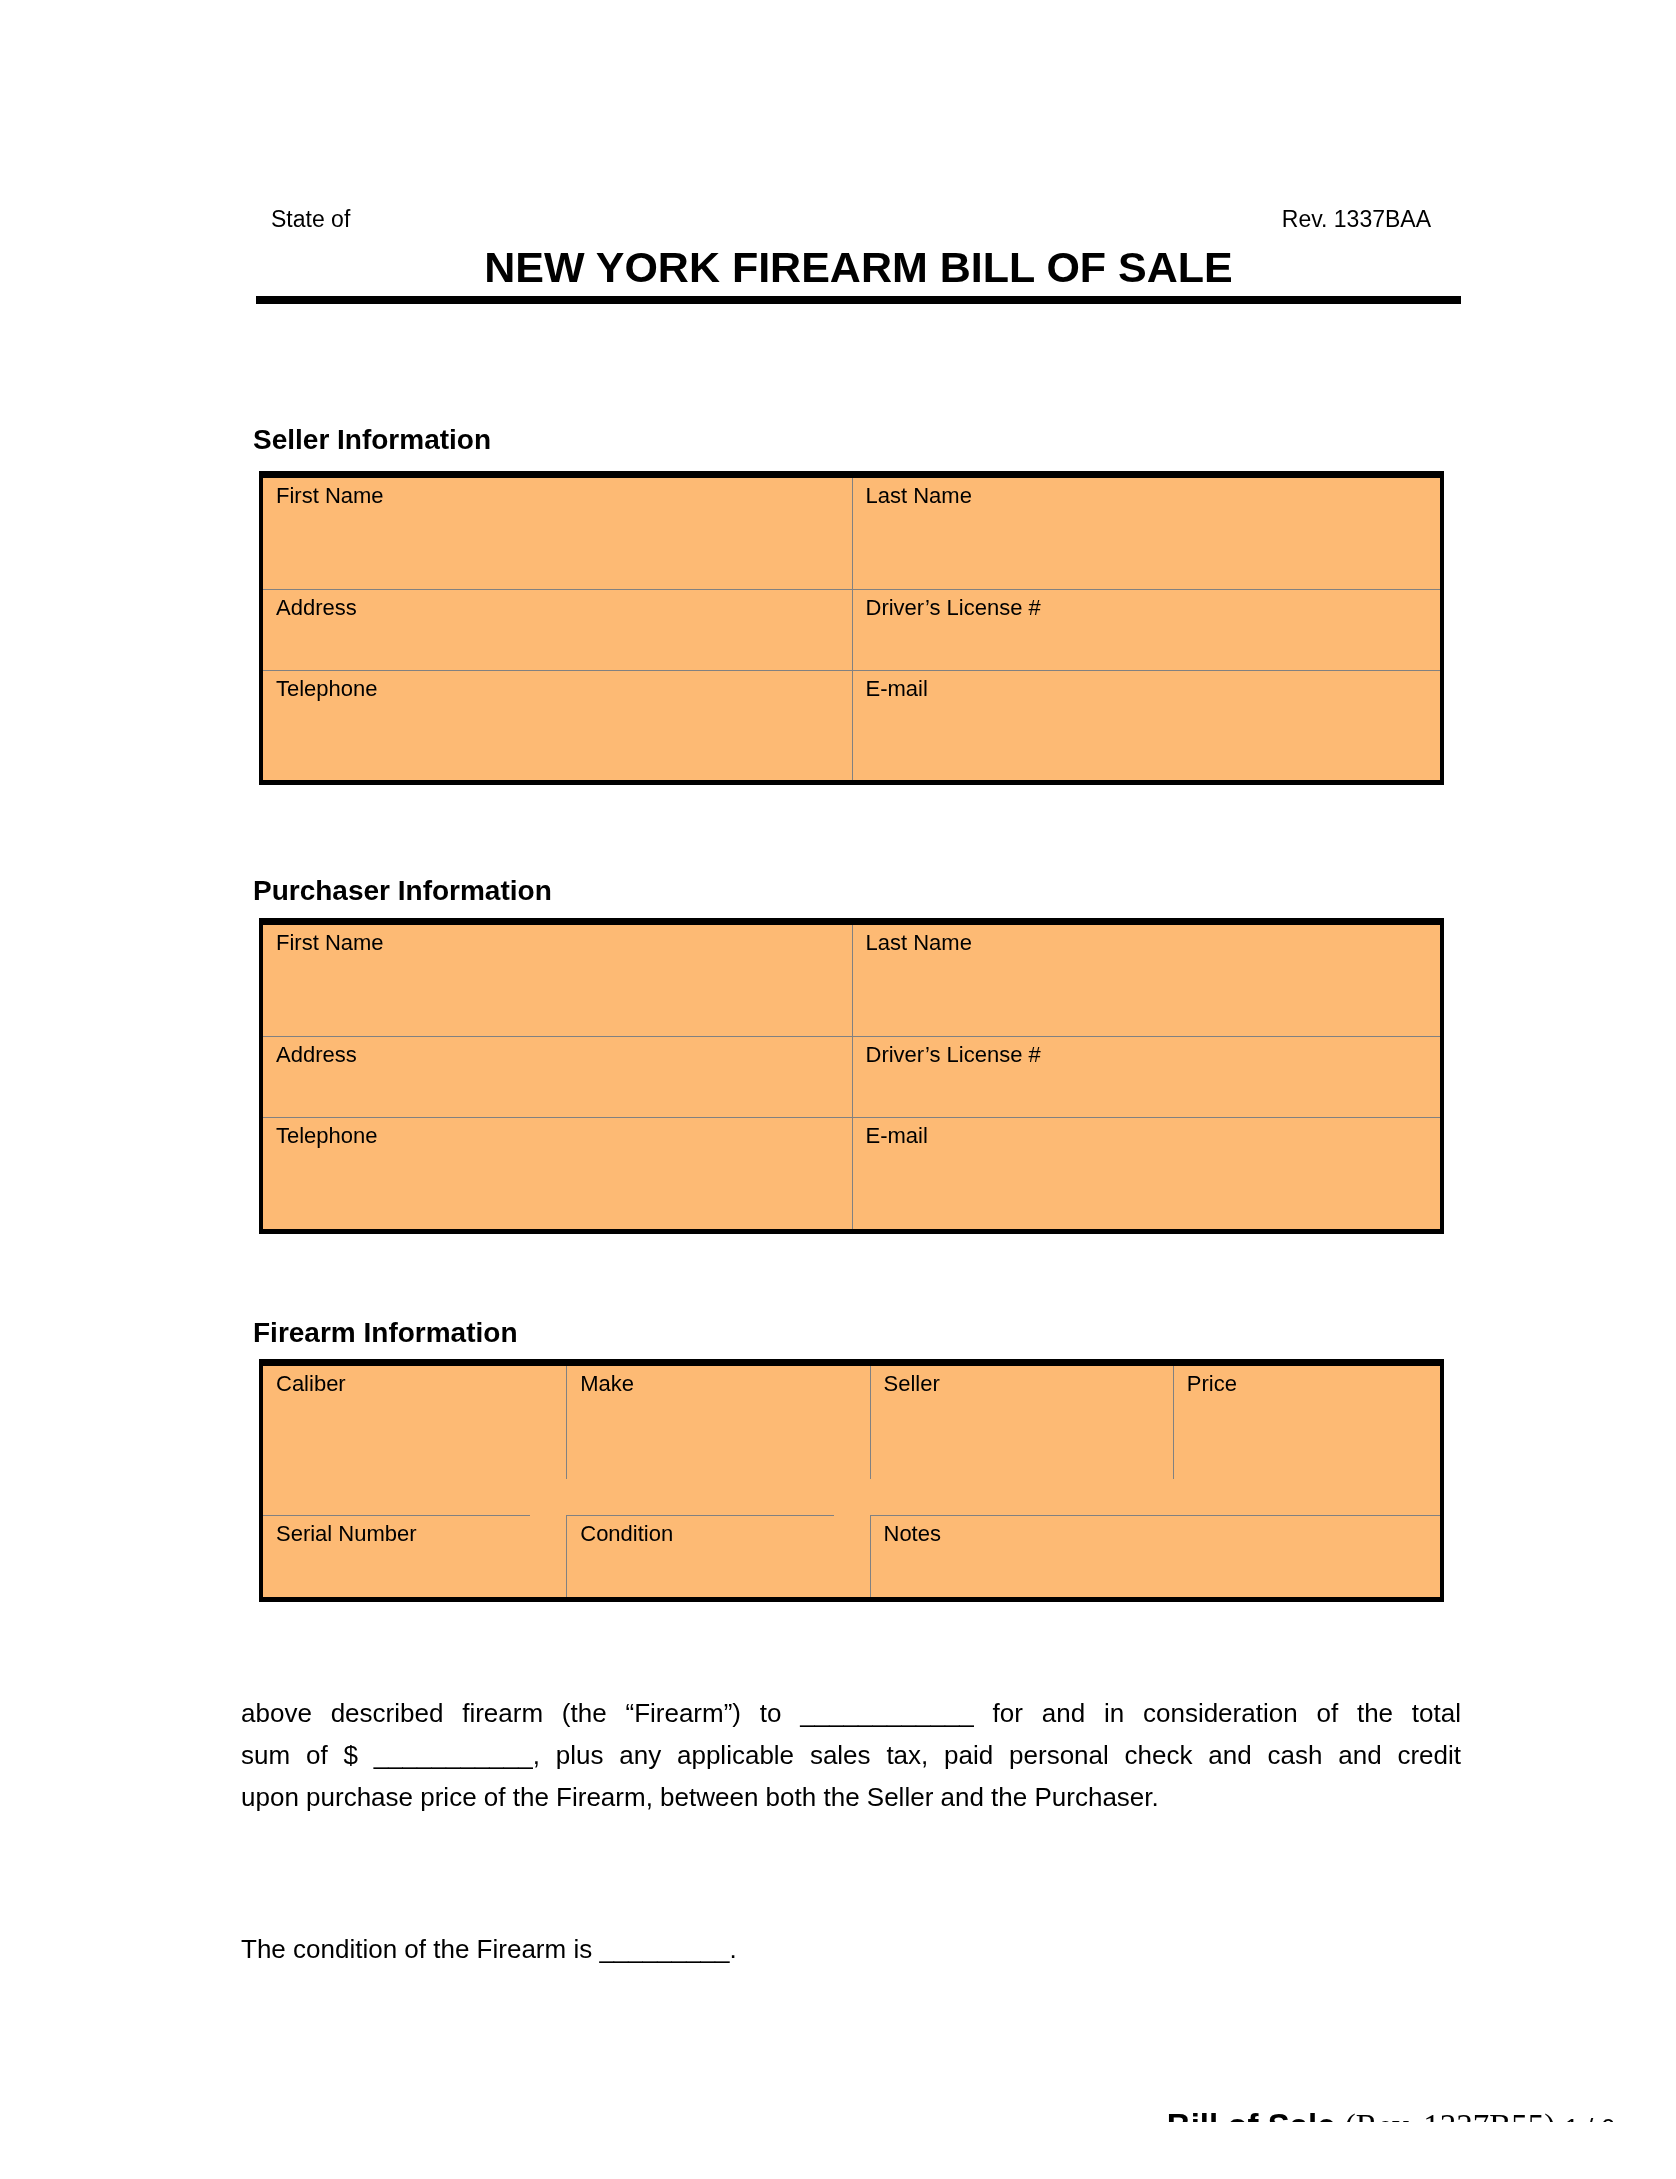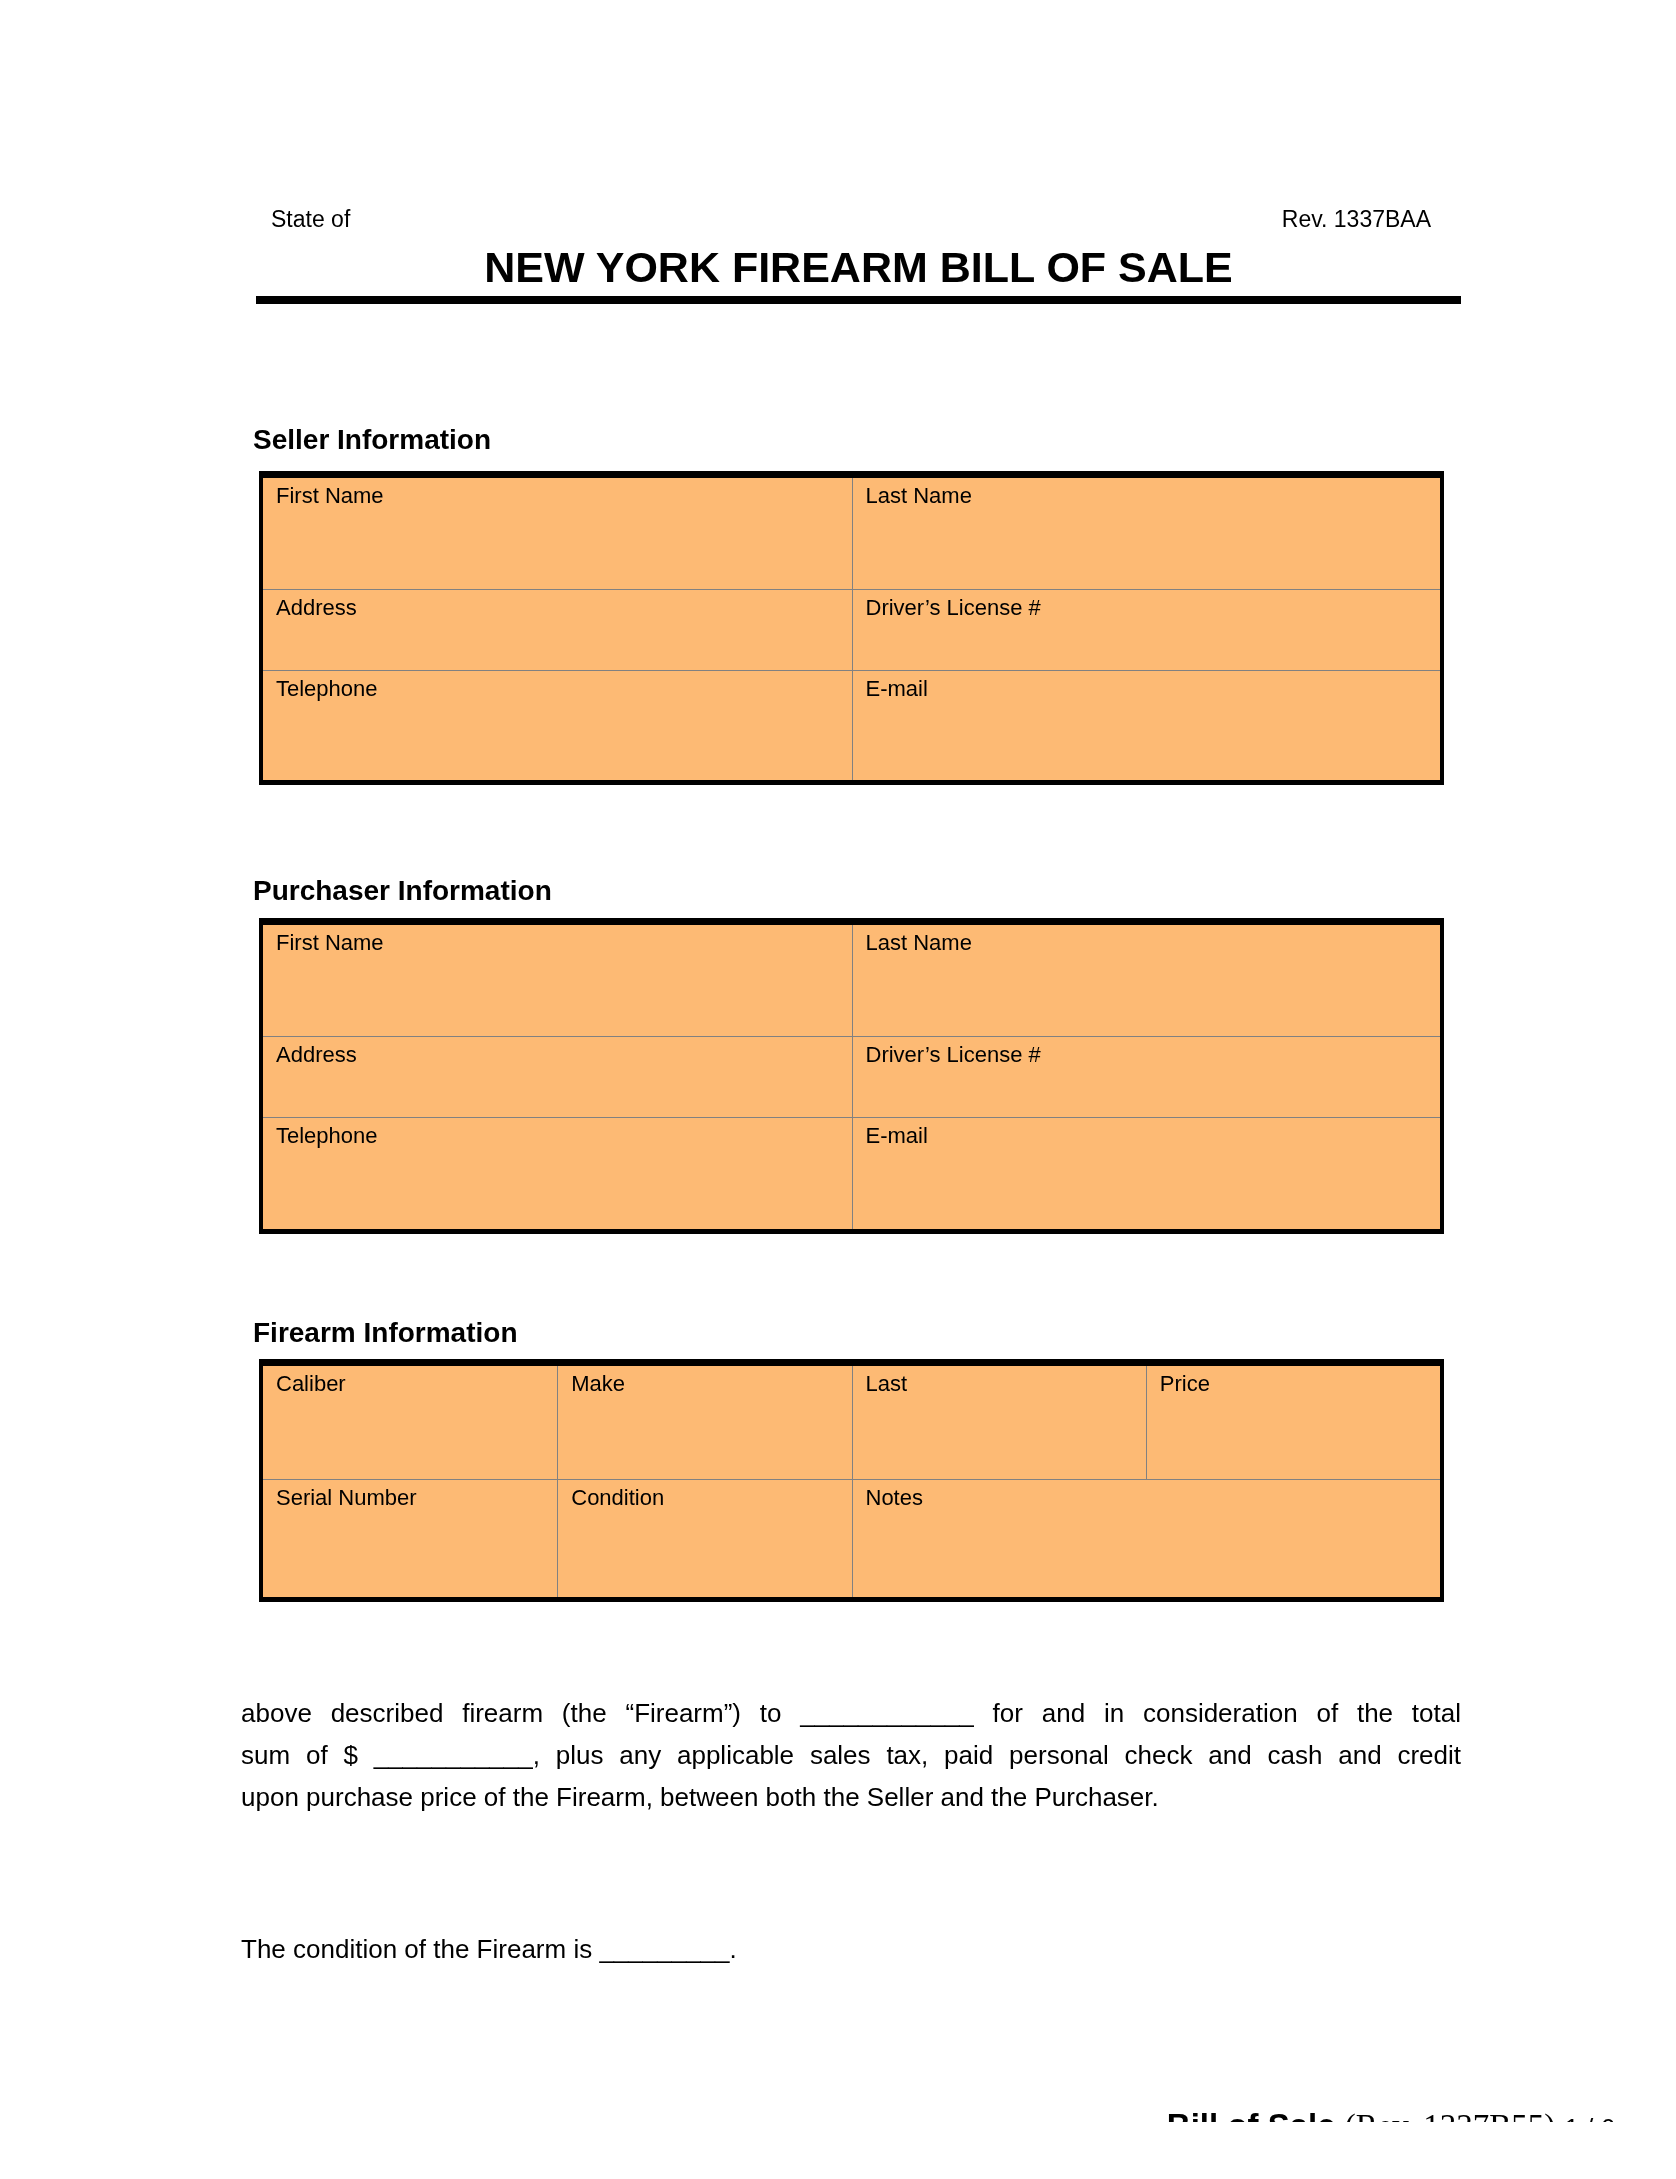--- a/index.html
+++ b/index.html
@@ -77,20 +77,21 @@
   }
   .party-table {
     grid-template-columns: 1fr 1fr;
     grid-template-rows: 111px 81px 1fr;
   }
   #seller-table    { top: 471px;  height: 314px; }
   #purchaser-table { top: 918px;  height: 316px; }
   .firearm-table {
     grid-template-columns: 1fr 1fr 1fr 1fr;
     grid-template-rows: 113px 1fr;
+    gap: 36px;
   }
   #firearm-table { top: 1359px; height: 243px; }
 
   .cell {
     box-sizing: border-box;
     padding: 3.7px 13px;
   }
   .cell.vline { border-left: 1.8px solid #818181; }
   .cell.hline { border-top: 1.8px solid #818181; }
   .cell.span2 { grid-column: span 2; }
@@ -208,21 +209,21 @@
 
   <h2 class="sec-heading" id="firearm-heading">Firearm Information</h2>
   <div class="info-table firearm-table" id="firearm-table">
     <div class="cell">
       <span class="field-label">Caliber</span>
     </div>
     <div class="cell vline">
       <span class="field-label">Make</span>
     </div>
     <div class="cell vline">
-      <span class="field-label">Last</span>
+      <span class="field-label">Seller</span>
     </div>
     <div class="cell vline">
       <span class="field-label">Price</span>
     </div>
     <div class="cell hline">
       <span class="field-label">Serial Number</span>
     </div>
     <div class="cell hline vline">
       <span class="field-label">Condition</span>
     </div>

